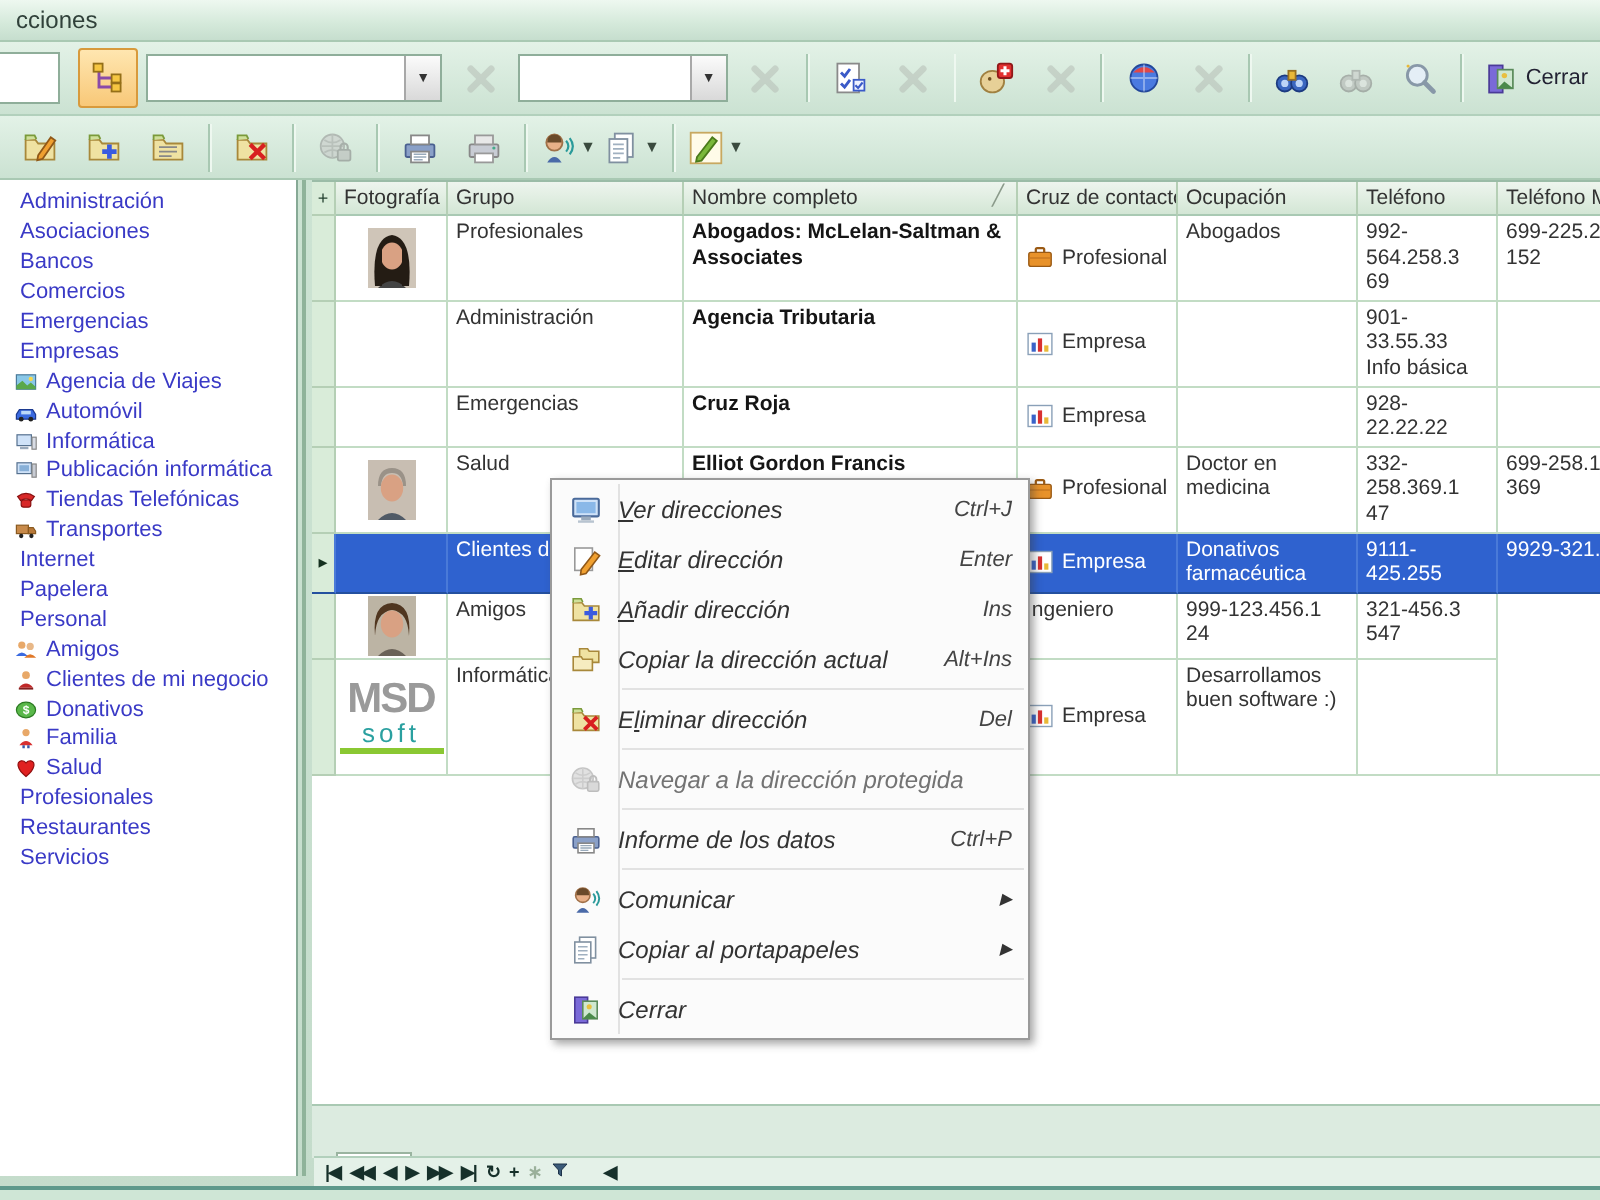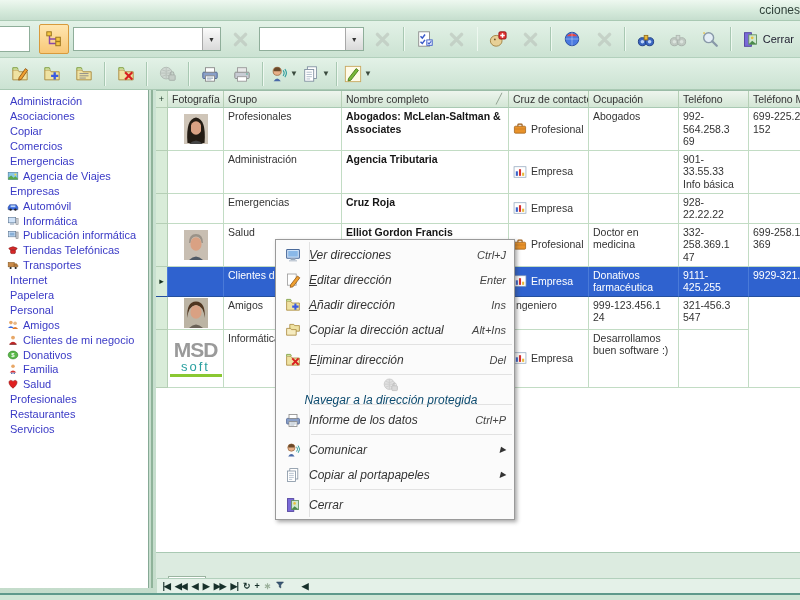--- a/index.html
+++ b/index.html
@@ -3,21 +3,21 @@
 <meta charset="utf-8">
 <style>
   html,body{margin:0;padding:0;}
   body{font-family:"Liberation Sans",sans-serif;}
   .screen{position:relative;width:800px;height:600px;overflow:hidden;
           background:linear-gradient(#cde4d4,#c4dccb);}
   
   .titlebar{position:absolute;left:0;top:0;width:800px;height:21px;
     background:linear-gradient(#eef8f0,#d4e9da 60%,#c6dece);
     border-bottom:1px solid #a9c9b3;color:#30413a;font-size:12px;
-    display:flex;align-items:center;padding-left:8px;box-sizing:border-box;justify-content:flex-end;}
+    display:flex;align-items:center;padding-left:8px;box-sizing:border-box;}
   
   .toolbar{position:absolute;left:0;width:800px;display:flex;align-items:center;
     background:linear-gradient(#e3f2e7,#cbe2d2);box-sizing:border-box;}
   #toolbar-top{top:21px;height:37px;border-bottom:1px solid #b2d0bc;padding-left:0;}
   #toolbar-actions{top:58px;height:32px;border-bottom:1px solid #a9c9b3;padding-left:4px;}
   .tbtn{height:28px;min-width:28px;display:flex;align-items:center;justify-content:center;
     border:1px solid transparent;border-radius:2px;margin:0 1px;}
   .tbtn.active{background:linear-gradient(#ffe6b0,#f8c878);border:1px solid #d89a3c;}
   .tbtn.disabled{opacity:.55;}
   .icn{display:inline-flex;align-items:center;justify-content:center;}
@@ -85,21 +85,21 @@
   .cmenu{position:absolute;left:275px;top:239px;width:238px;background:#fbfbfb;
     border:1px solid #9a9a9a;box-shadow:2px 2px 4px rgba(60,60,60,.45);padding:2px 0;z-index:50;}
   .cmenu-gutter{position:absolute;left:33px;top:2px;bottom:2px;width:1px;background:#e2e2e2;}
   .menu-item{display:flex;align-items:center;height:25px;font-size:12px;color:#333;
     padding-right:8px;position:relative;font-style:italic;}
   .menu-item .icn{width:33px;display:flex;justify-content:center;}
   .menu-item .icn svg{width:16px;height:16px;}
   .menu-item .mlabel{flex:1;}
   .menu-item .mshort{color:#444;font-size:11px;}
   .menu-item .marrow{font-size:8px;color:#333;}
-  .menu-item.disabled{color:#0c4a6e;flex-direction:column;}
+  .menu-item.disabled{color:#737373;}
   .menu-item.disabled .icn{opacity:.5;filter:grayscale(1);}
   .menu-sep{height:1px;background:#e2e2e2;margin:2px 2px 2px 35px;}
 </style>
 </head>
 <body>
 
 <div class="screen">
   <div class="titlebar">
     <span>cciones</span>
   </div>
@@ -339,40 +339,40 @@
       </div>
     </div>
   <div class="sidebar" id="sidebar">
       <div class="side-item">
         <span>Administración</span>
       </div>
       <div class="side-item">
         <span>Asociaciones</span>
       </div>
       <div class="side-item">
-        <span>Copiar</span>
+        <span>Bancos</span>
       </div>
       <div class="side-item">
         <span>Comercios</span>
       </div>
       <div class="side-item">
         <span>Emergencias</span>
+      </div>
+      <div class="side-item">
+        <span>Empresas</span>
       </div>
       <div class="side-item ind1">
         <span class="icn">
           <svg viewBox="0 0 20 20">
             <rect x="2" y="4" width="16" height="12" fill="#8ac8e8" stroke="#4a7a9a"></rect>
             <path d="M2 13 l5 -4 4 4 3 -2.5 4 3.5 v2 h-16 z" fill="#5aa84a"></path>
             <circle cx="14" cy="7.5" r="1.8" fill="#f6d84a"></circle>
           </svg>
         </span>
         <span>Agencia de Viajes</span>
-      </div>
-      <div class="side-item">
-        <span>Empresas</span>
       </div>
       <div class="side-item ind1">
         <span class="icn">
           <svg viewBox="0 0 20 20">
             <path d="M2 12 l2.5 -4 h11 l2.5 4 v4 h-16 z" fill="#3a6ae0" stroke="#1c3a90"></path>
             <rect x="6" y="9" width="8" height="3" fill="#bcd8f8"></rect>
             <circle cx="6" cy="16" r="2" fill="#222"></circle>
             <circle cx="14" cy="16" r="2" fill="#222"></circle>
           </svg>
         </span>

